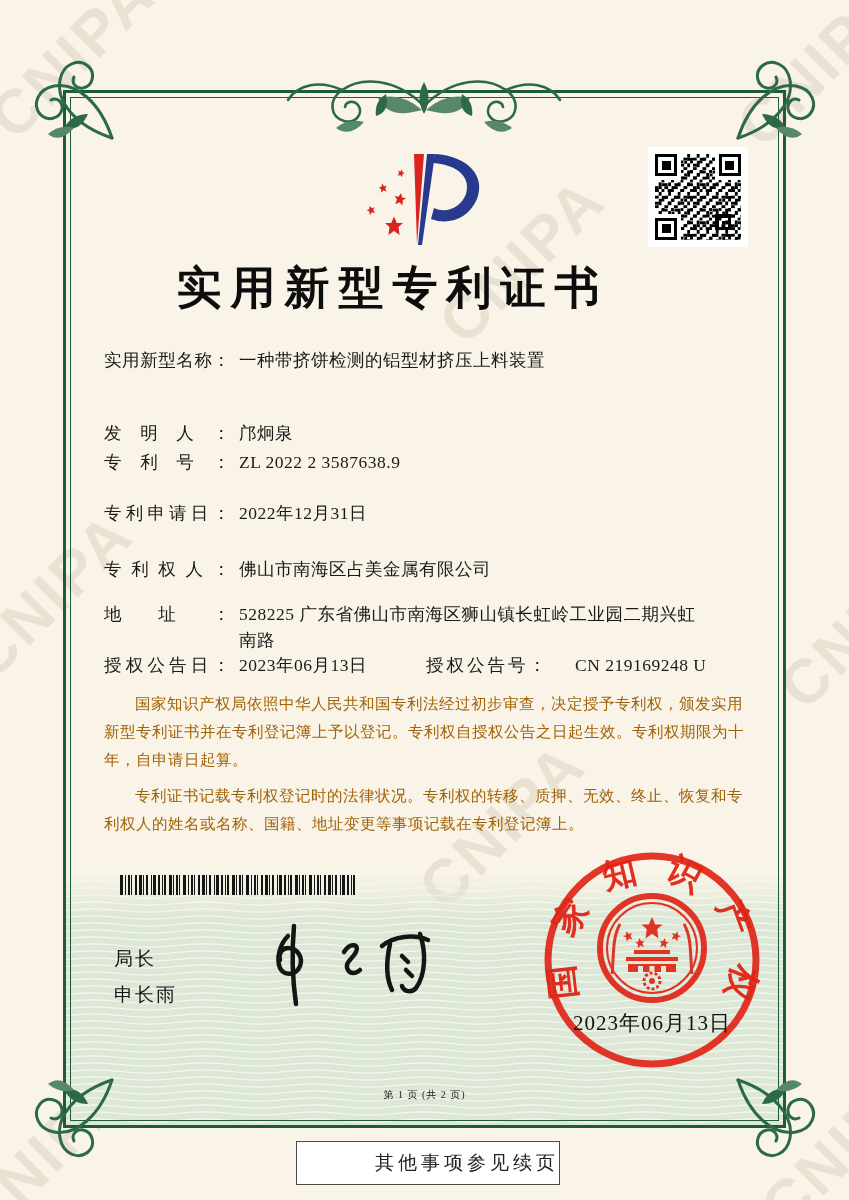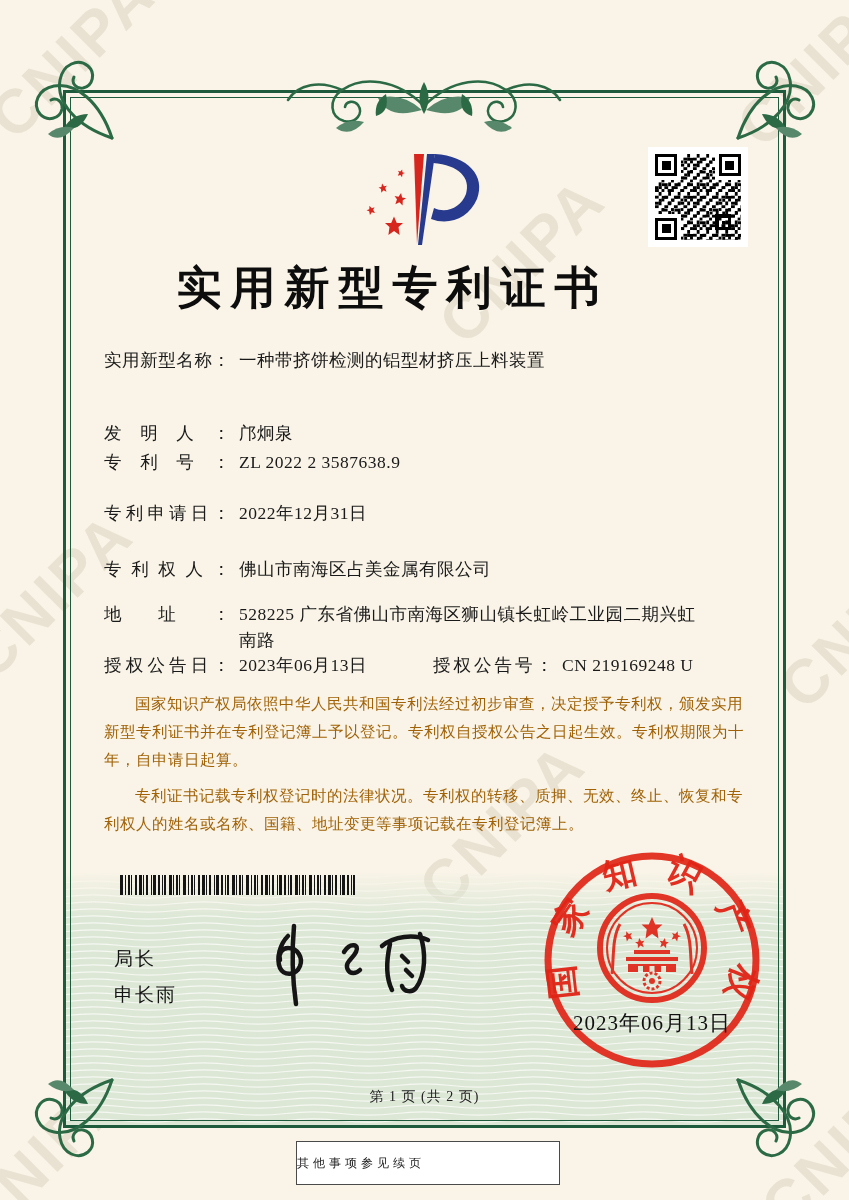--- a/index.html
+++ b/index.html
@@ -34,21 +34,21 @@
     position:absolute;left:0;top:258px;width:785px;text-align:center;
     font-size:45px;font-weight:bold;letter-spacing:9px;color:#0d0d0d;
   }
   .frow{position:absolute;left:104px;display:flex;font-size:17.5px;line-height:1.5;}
   .flabel{
     width:126px;flex:none;text-align:justify;text-align-last:justify;
     -moz-text-align-last:justify;
   }
   .fvalue{margin-left:9px;letter-spacing:.5px;}
   .addr .fvalue{max-width:472px;}
-  .grant-pair2{position:absolute;left:329px;top:0;display:flex;}
+  .grant-pair2{position:absolute;left:322px;top:0;display:flex;gap:20px;}
   .flabel2{width:120px;flex:none;text-align:justify;text-align-last:justify;}
   .body-text{
     position:absolute;left:104px;top:690px;width:648px;
     font-size:15.5px;line-height:1.82;color:#a16207;
   }
   .body-text p{margin:0 0 7px 0;text-indent:2em;letter-spacing:.5px;}
   .barcode{position:absolute;left:120px;top:875px;}
   .sig-title{
     position:absolute;left:114px;top:946px;
     font-family:Liberation Mono, monospace;
@@ -56,27 +56,27 @@
   }
   .sig-name{
     position:absolute;left:114px;top:982px;
     font-family:"Liberation Sans","DejaVu Sans",sans-serif;
     font-size:19px;font-weight:500;letter-spacing:2px;color:#141414;
   }
   .sig-svg{position:absolute;left:252px;top:918px;}
   .seal-svg{position:absolute;left:537px;top:845px;z-index:4;}
   .page-num{
     position:absolute;left:0;top:1088px;width:849px;text-align:center;
-    font-size:14px;letter-spacing:1px;color:#222;
+    font-size:10px;letter-spacing:1px;color:#222;
   }
   .cont-box{
     position:absolute;left:296px;top:1141px;width:262px;height:42px;
     background:#ffffff;border:1px solid #4a4a4a;z-index:3;
-    display:flex;align-items:center;justify-content:flex-start;
-    font-size:12px;letter-spacing:4px;color:#222;
+    display:flex;align-items:center;justify-content:flex-end;
+    font-size:19px;letter-spacing:4px;color:#222;
   }
   .ornament{position:absolute;z-index:2;}
 </style>
 </head>
 <body>
 
 <div class="page">
 
   <div class="wm" style="left:-30px;top:20px;">CNIPA</div>
   <div class="wm" style="left:718px;top:28px;">CNIPA</div>

